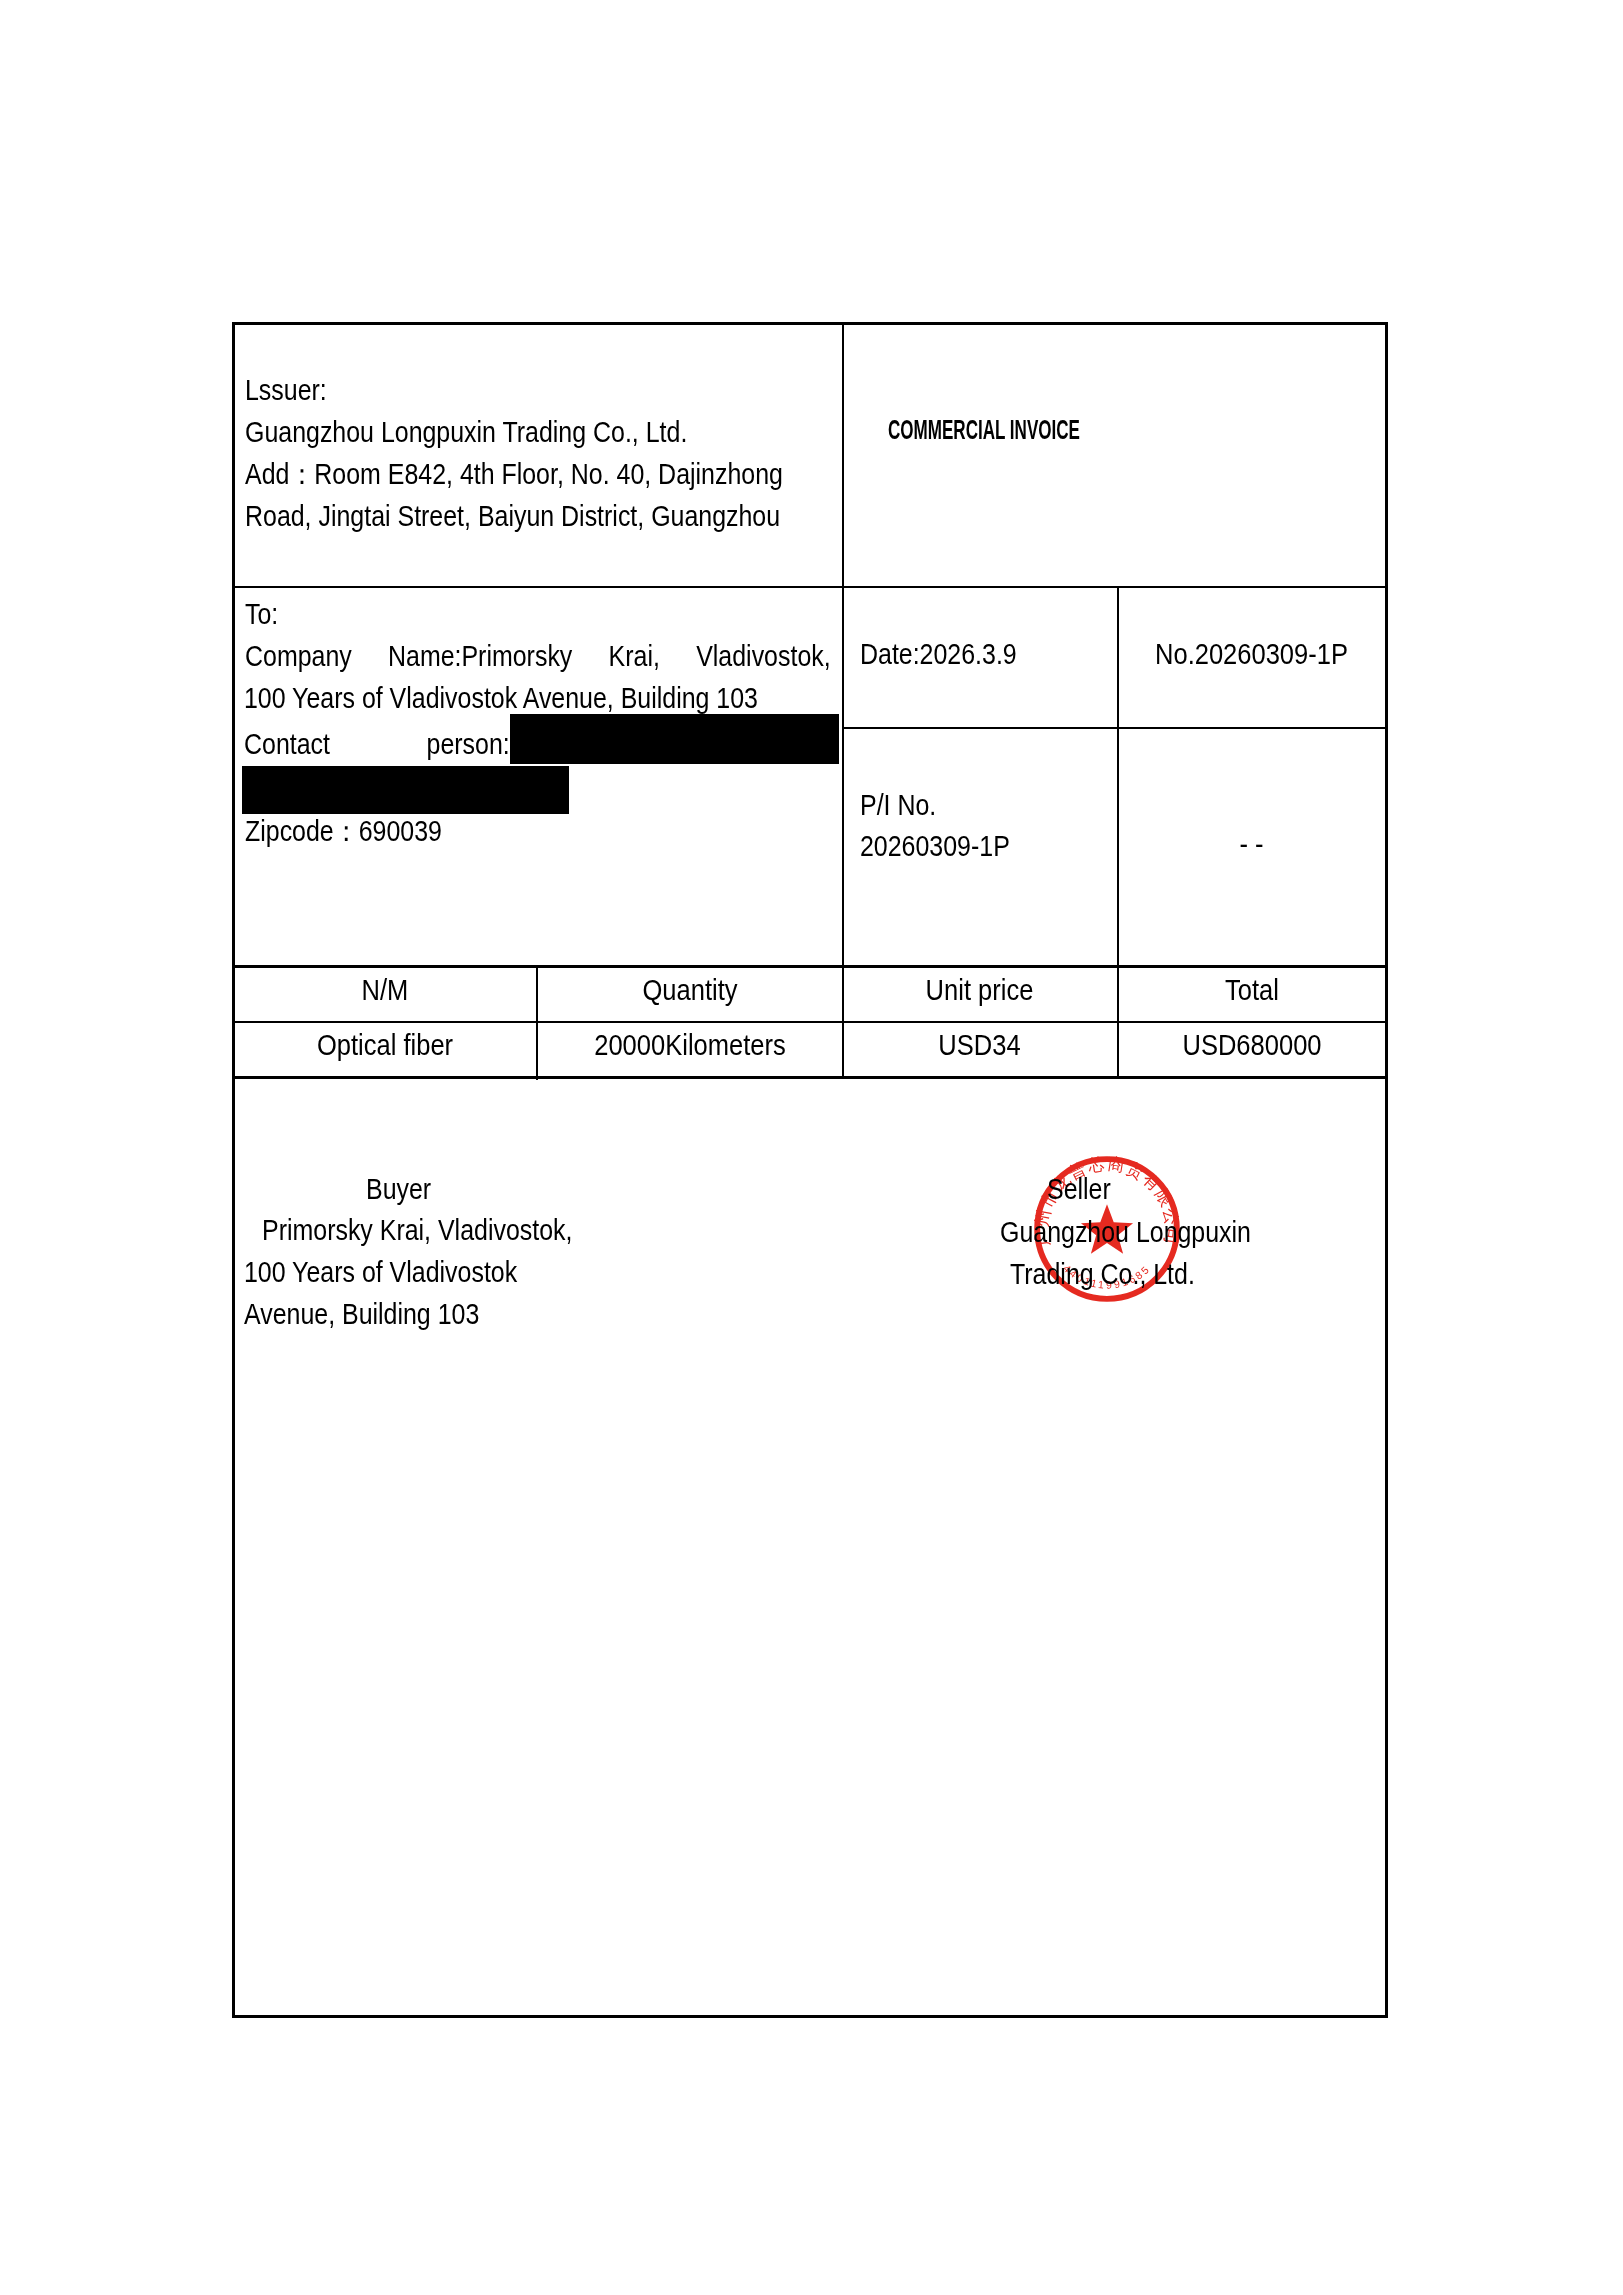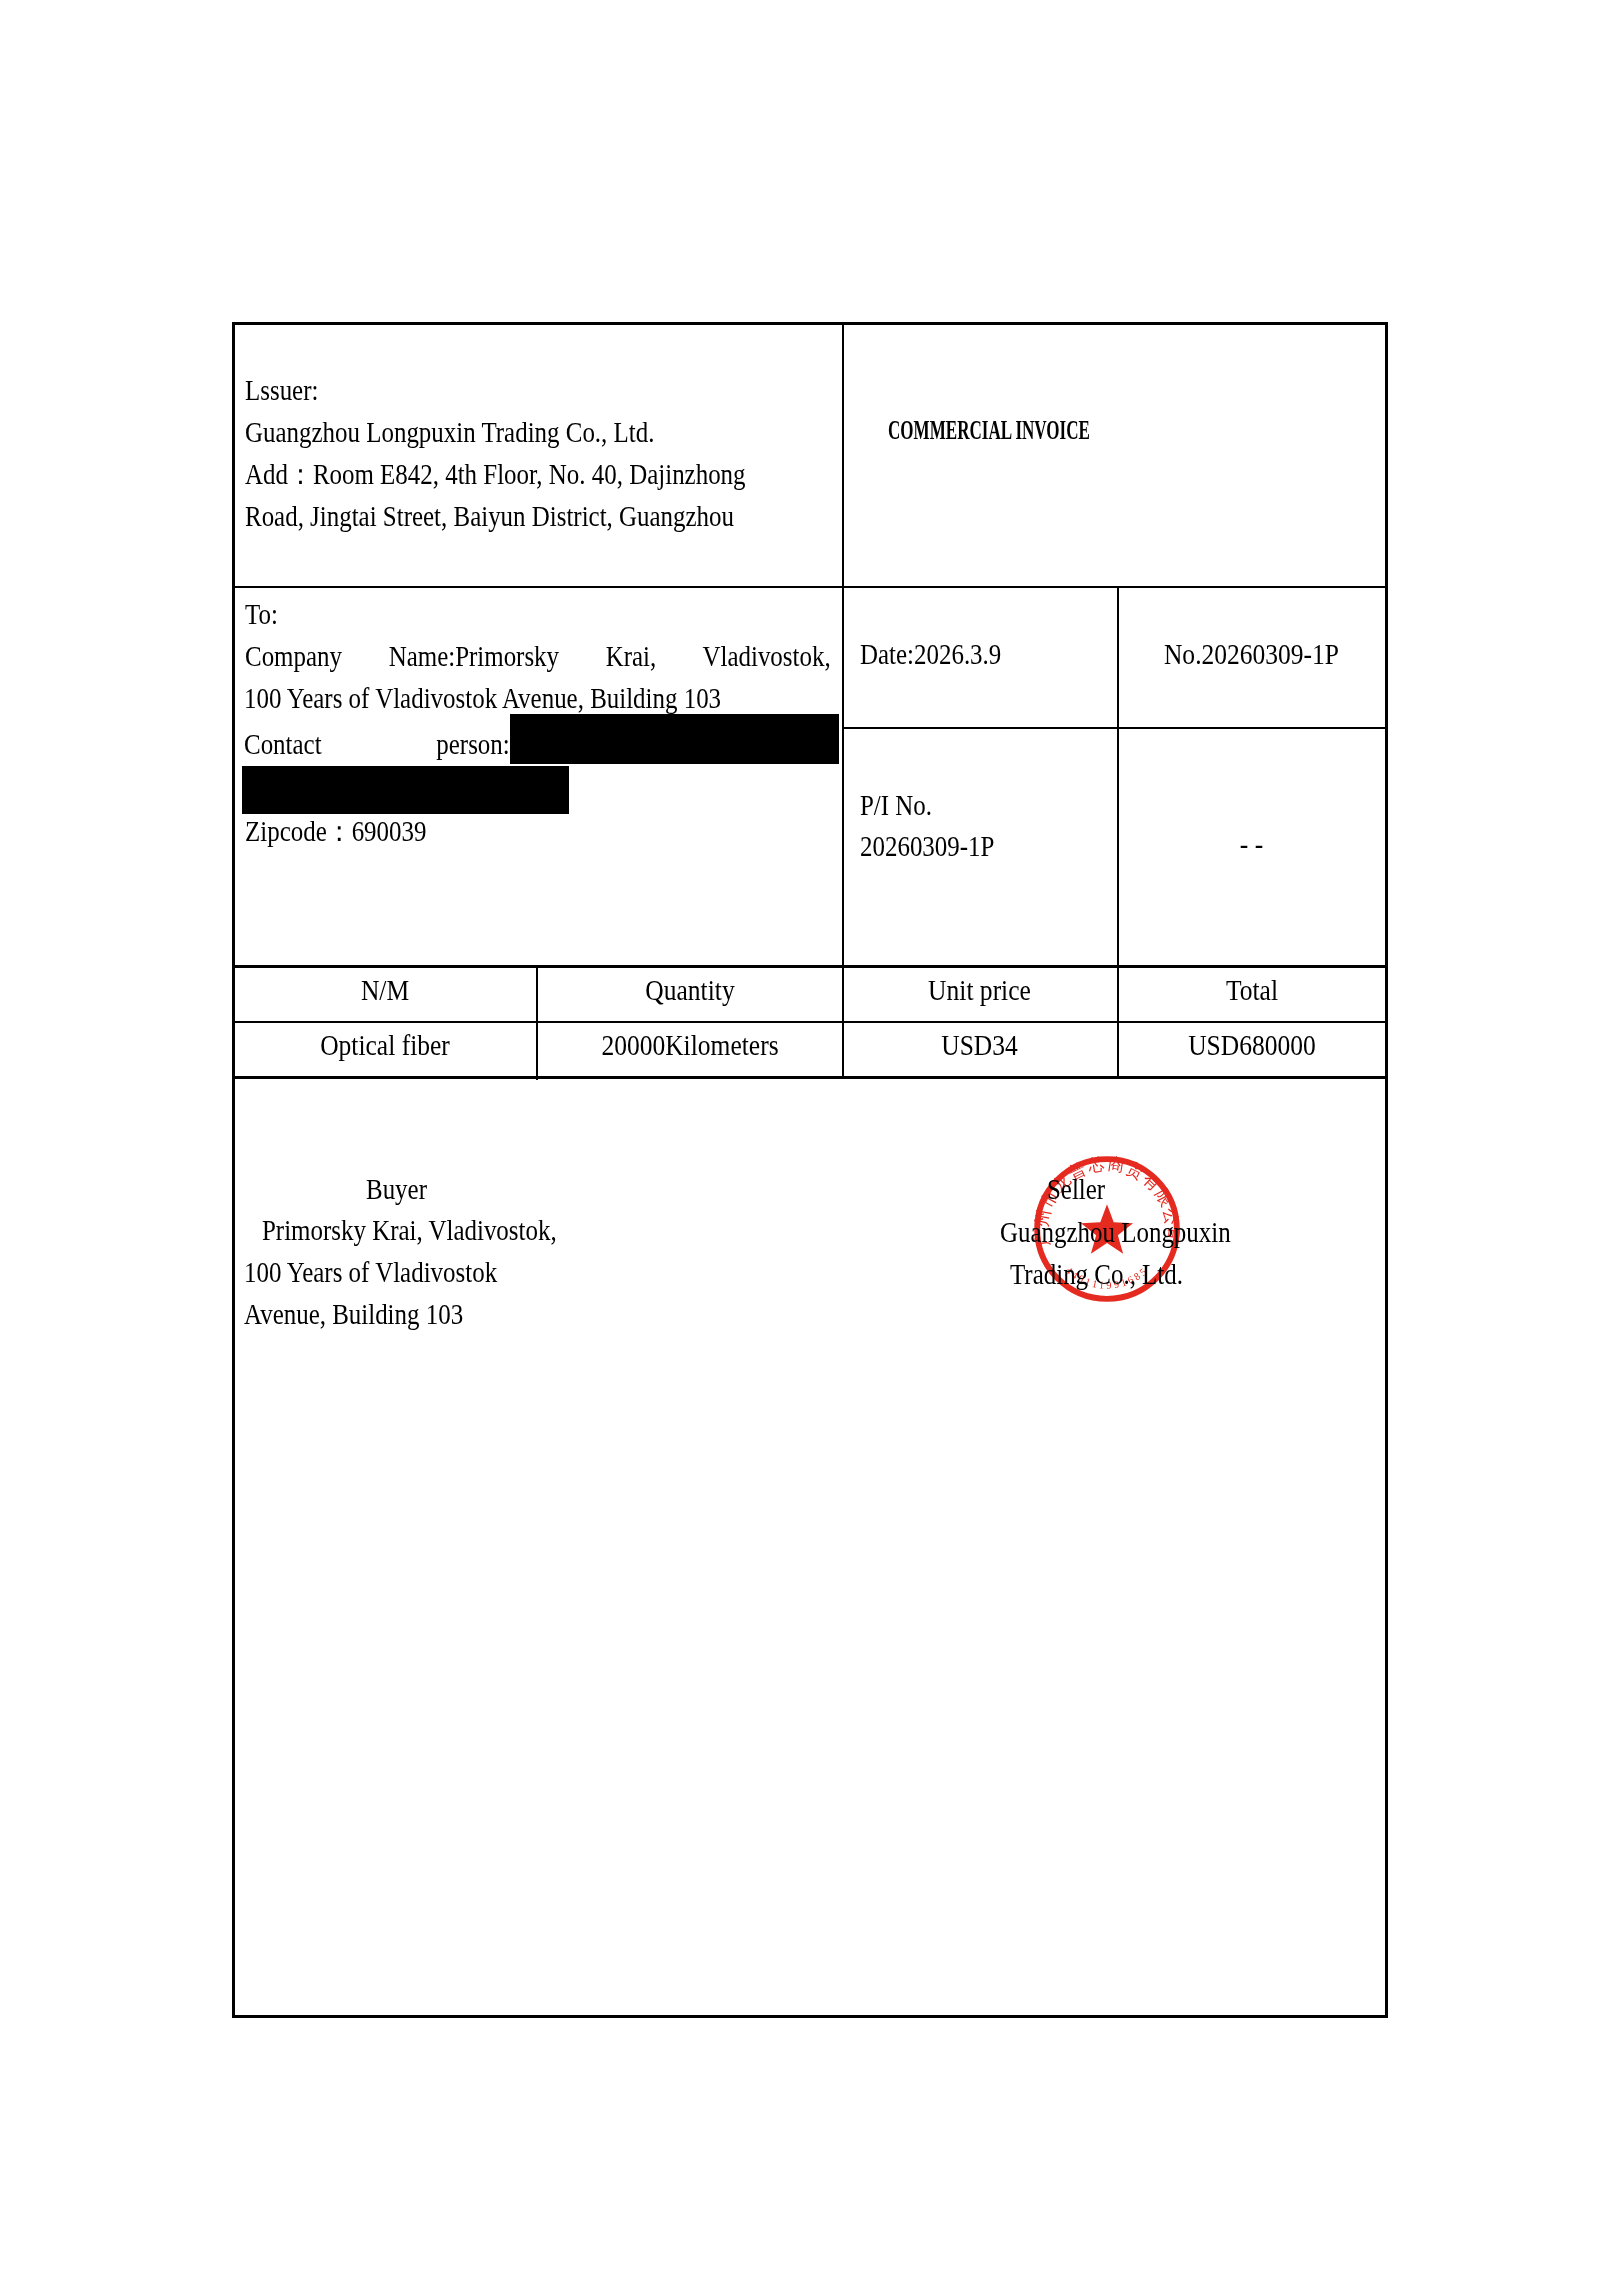--- a/index.html
+++ b/index.html
@@ -1,21 +1,21 @@
 <!DOCTYPE html>
 <html style="font-size:10.5px"><head>
 <meta charset="utf-8">
 <style>
   html,body{margin:0;padding:0;background:#ffffff;}
   .page{
     position:relative;
     width:1623px;
     height:2295px;
     background:#ffffff;
-    font-family:Liberation Serif, serif;
+    font-family:Liberation Sans, sans-serif;
     color:#000000;
     overflow:hidden;
   }
   
   .hl,.vl{position:absolute;background:#000000;}
   
   .t{
     position:absolute;
     white-space:pre;
     font-size:29px;

